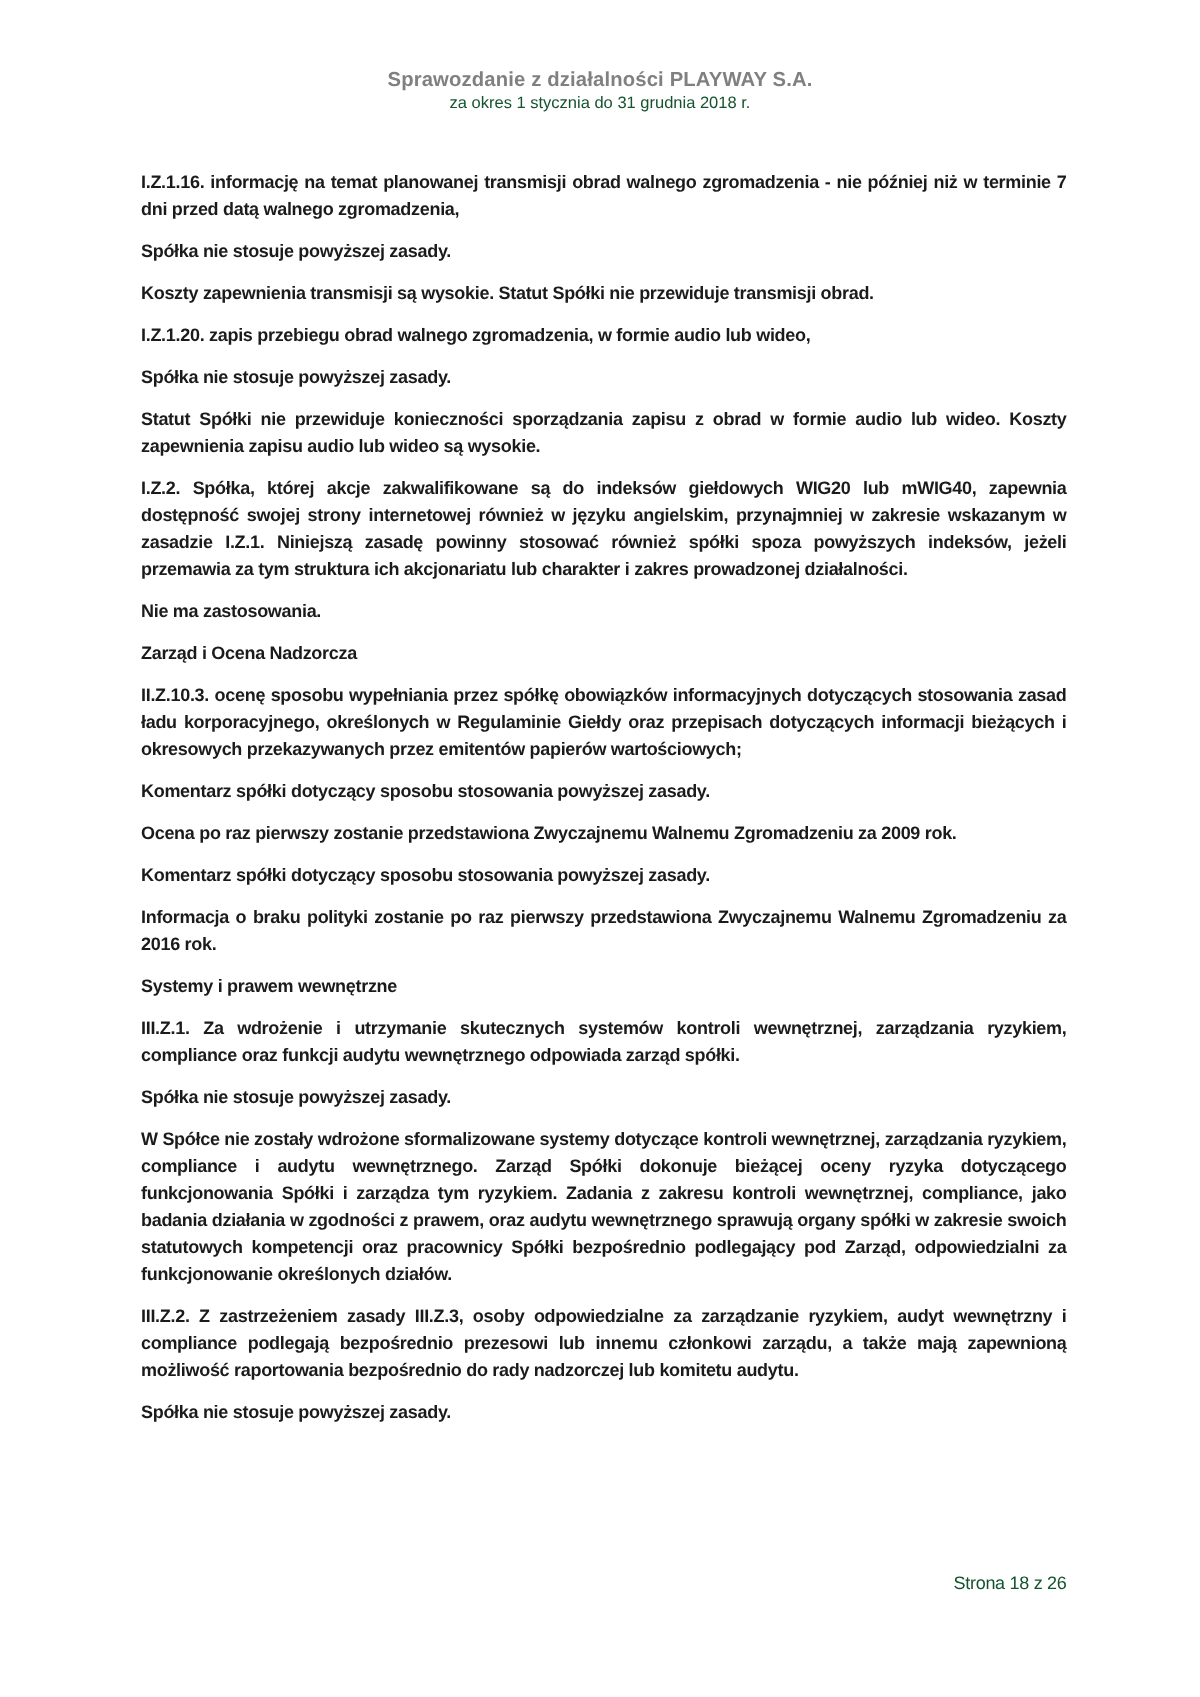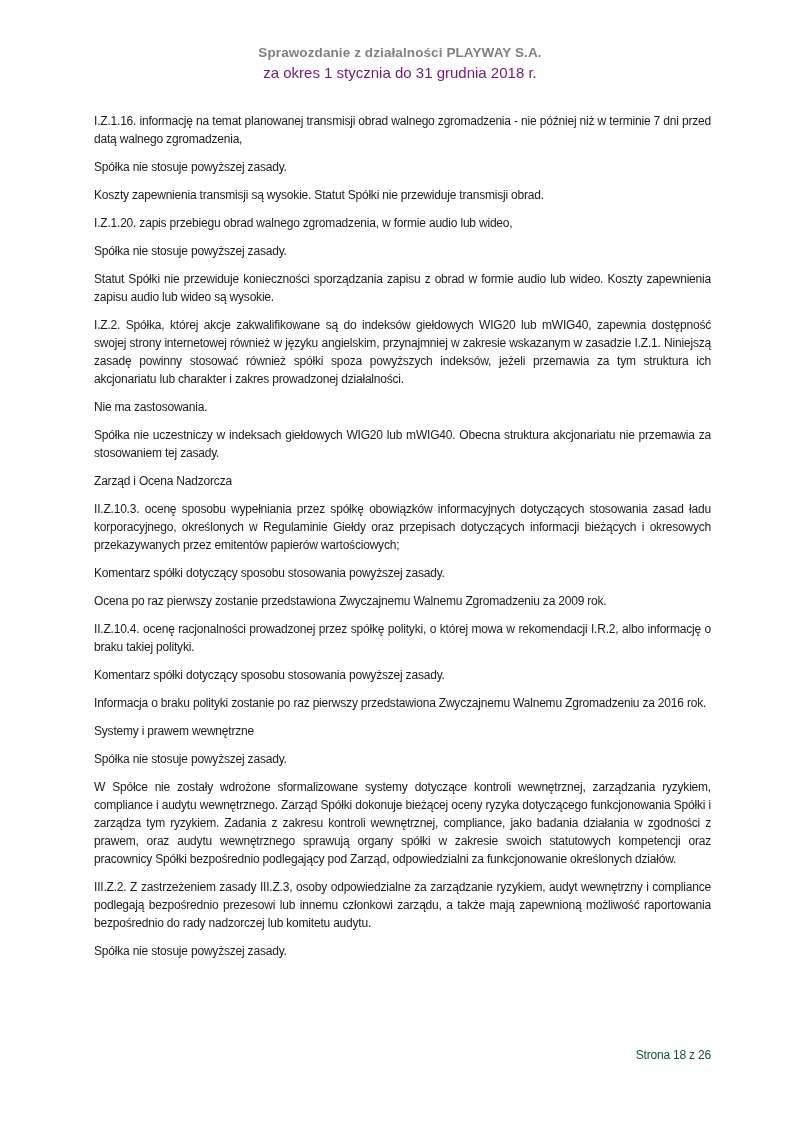--- a/index.html
+++ b/index.html
@@ -24,38 +24,39 @@
     text-align: center;
   }
   .doc-title {
     font-size: 13.5px;
     font-weight: bold;
     color: #808080;
     letter-spacing: 0.1px;
     line-height: 1.35;
   }
   .doc-subtitle {
-    font-size: 15px;
+    font-size: 11px;
     font-weight: normal;
-    color: #701a75;
+    color: #14532d;
     line-height: 1.45;
   }
   .doc-body {
     position: absolute;
     top: 112px;
     left: 94px;
     width: 617px;
   }
   .doc-body p {
     font-size: 12px;
     line-height: 18px;
     letter-spacing: -0.2px;
     text-align: justify;
     color: #1b1b1b;
     margin-bottom: 10px;
+    font-weight: bold;
   }
   .doc-footer {
     position: absolute;
     left: 94px;
     width: 617px;
     top: 1048px;
     text-align: right;
     font-size: 12px;
     letter-spacing: -0.2px;
     color: #14532d;
@@ -74,29 +75,28 @@
   <div class="doc-body">
 
   <p>I.Z.1.16. informację na temat planowanej transmisji obrad walnego zgromadzenia - nie później niż w terminie 7 dni przed datą walnego zgromadzenia,</p>
       <p>Spółka nie stosuje powyższej zasady.</p>
       <p>Koszty zapewnienia transmisji są wysokie. Statut Spółki nie przewiduje transmisji obrad.</p>
       <p>I.Z.1.20. zapis przebiegu obrad walnego zgromadzenia, w formie audio lub wideo,</p>
       <p>Spółka nie stosuje powyższej zasady.</p>
       <p>Statut Spółki nie przewiduje konieczności sporządzania zapisu z obrad w formie audio lub wideo. Koszty zapewnienia zapisu audio lub wideo są wysokie.</p>
       <p>I.Z.2. Spółka, której akcje zakwalifikowane są do indeksów giełdowych WIG20 lub mWIG40, zapewnia dostępność swojej strony internetowej również w języku angielskim, przynajmniej w zakresie wskazanym w zasadzie I.Z.1. Niniejszą zasadę powinny stosować również spółki spoza powyższych indeksów, jeżeli przemawia za tym struktura ich akcjonariatu lub charakter i zakres prowadzonej działalności.</p>
       <p>Nie ma zastosowania.</p>
-      <p>Spółka nie uczestniczy w indeksach giełdowych WIG20 lub mWIG40. Obecna struktura akcjonariatu nie przemawia za stosowaniem tej zasady.</p>
       <p>Zarząd i Ocena Nadzorcza</p>
       <p>II.Z.10.3. ocenę sposobu wypełniania przez spółkę obowiązków informacyjnych dotyczących stosowania zasad ładu korporacyjnego, określonych w Regulaminie Giełdy oraz przepisach dotyczących informacji bieżących i okresowych przekazywanych przez emitentów papierów wartościowych;</p>
       <p>Komentarz spółki dotyczący sposobu stosowania powyższej zasady.</p>
       <p>Ocena po raz pierwszy zostanie przedstawiona Zwyczajnemu Walnemu Zgromadzeniu za 2009 rok.</p>
-      <p>II.Z.10.4. ocenę racjonalności prowadzonej przez spółkę polityki, o której mowa w rekomendacji I.R.2, albo informację o braku takiej polityki.</p>
       <p>Komentarz spółki dotyczący sposobu stosowania powyższej zasady.</p>
       <p>Informacja o braku polityki zostanie po raz pierwszy przedstawiona Zwyczajnemu Walnemu Zgromadzeniu za 2016 rok.</p>
       <p>Systemy i prawem wewnętrzne</p>
+      <p>III.Z.1. Za wdrożenie i utrzymanie skutecznych systemów kontroli wewnętrznej, zarządzania ryzykiem, compliance oraz funkcji audytu wewnętrznego odpowiada zarząd spółki.</p>
       <p>Spółka nie stosuje powyższej zasady.</p>
       <p>W Spółce nie zostały wdrożone sformalizowane systemy dotyczące kontroli wewnętrznej, zarządzania ryzykiem, compliance i audytu wewnętrznego. Zarząd Spółki dokonuje bieżącej oceny ryzyka dotyczącego funkcjonowania Spółki i zarządza tym ryzykiem. Zadania z zakresu kontroli wewnętrznej, compliance, jako badania działania w zgodności z prawem, oraz audytu wewnętrznego sprawują organy spółki w zakresie swoich statutowych kompetencji oraz pracownicy Spółki bezpośrednio podlegający pod Zarząd, odpowiedzialni za funkcjonowanie określonych działów.</p>
       <p>III.Z.2. Z zastrzeżeniem zasady III.Z.3, osoby odpowiedzialne za zarządzanie ryzykiem, audyt wewnętrzny i compliance podlegają bezpośrednio prezesowi lub innemu członkowi zarządu, a także mają zapewnioną możliwość raportowania bezpośrednio do rady nadzorczej lub komitetu audytu.</p>
       <p>Spółka nie stosuje powyższej zasady.</p>
     </div>
 
   <div class="doc-footer">
     <span>Strona 18 z 26</span>
   </div>
 

